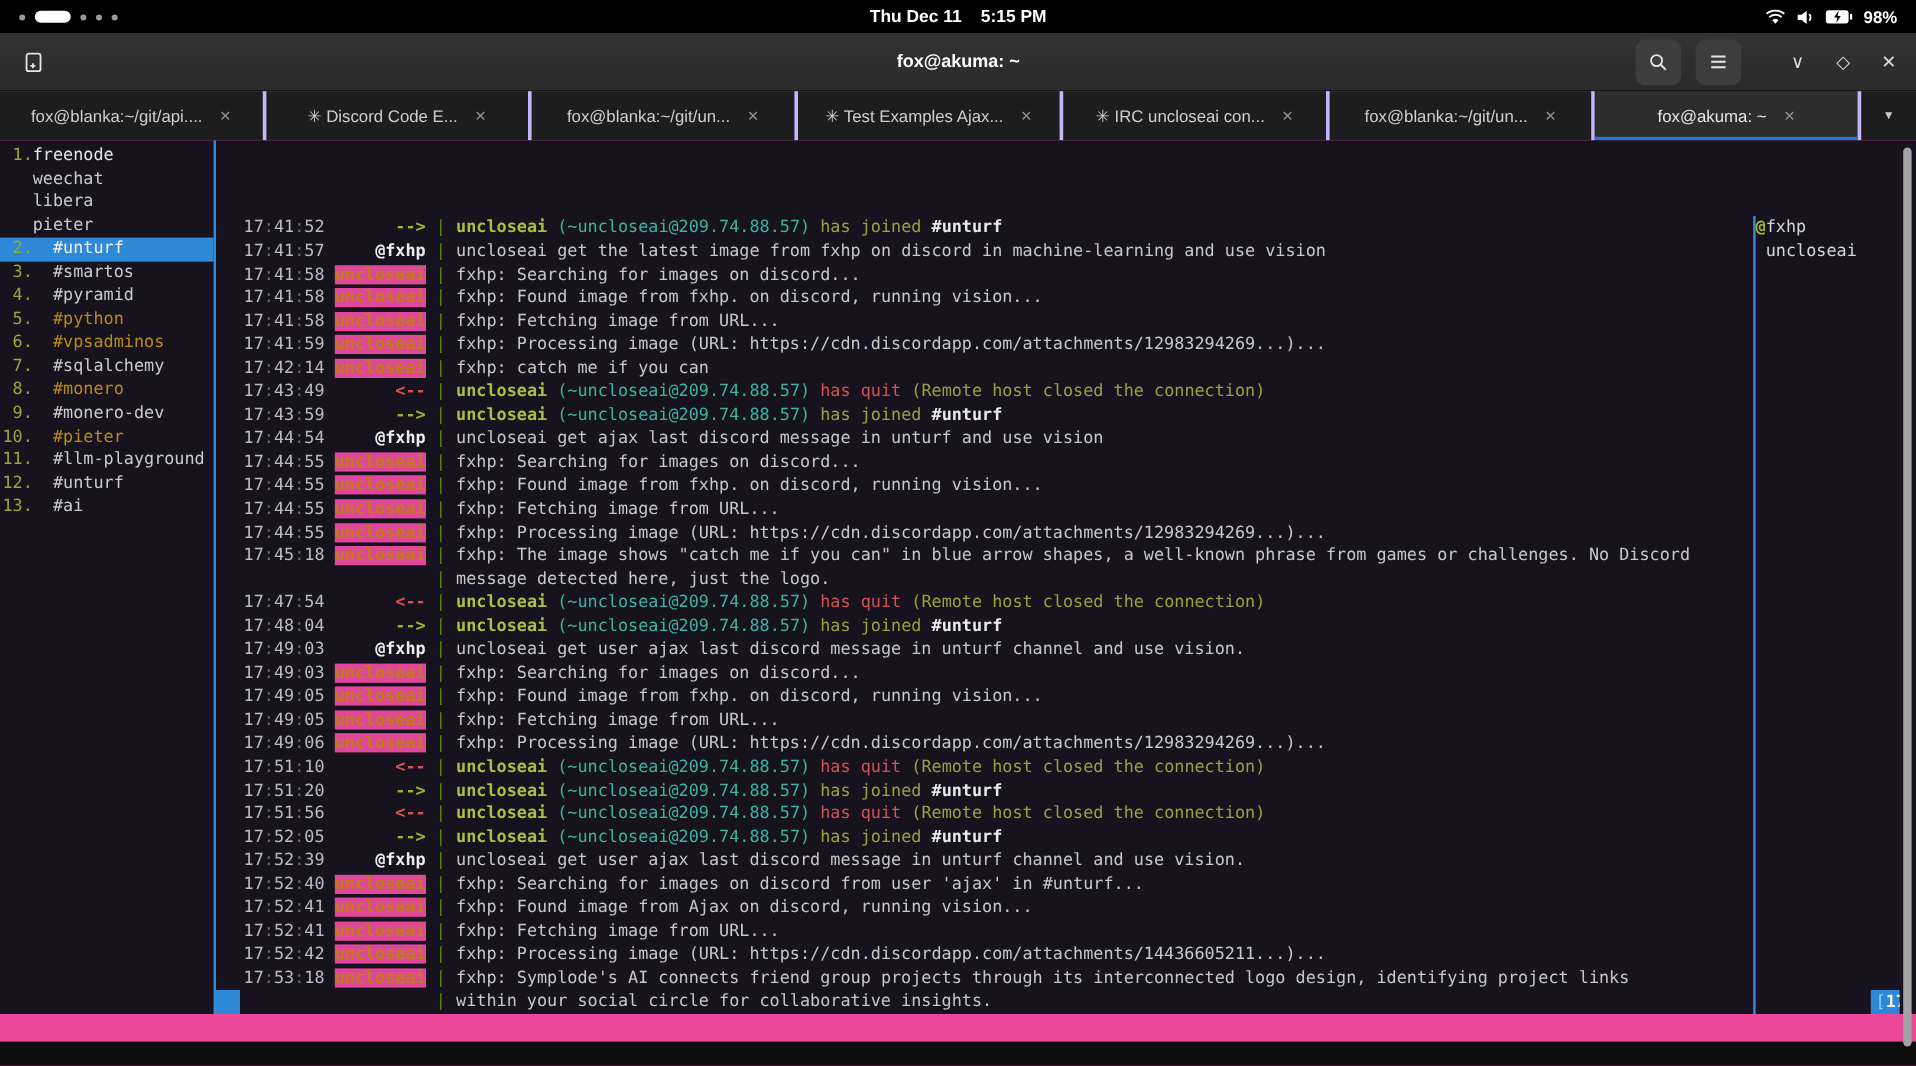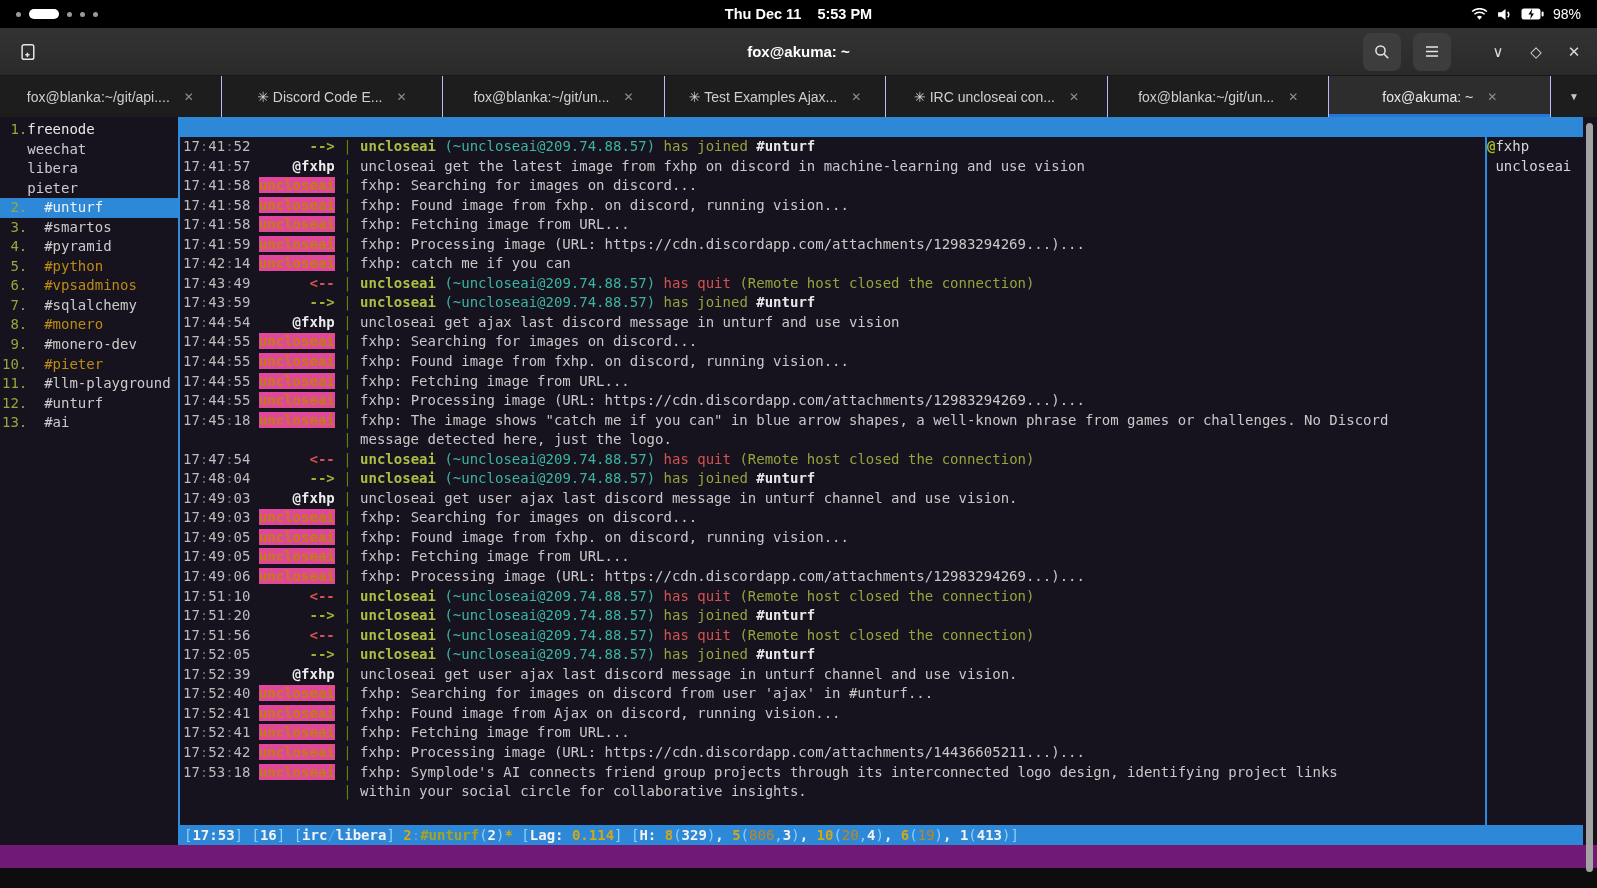--- a/index.html
+++ b/index.html
@@ -1,66 +1,66 @@
 <!DOCTYPE html>
 <html><head>
 <meta charset="utf-8">
 <style>
   html,body{margin:0;padding:0;background:#000;}
   .screen{position:relative;width:1597px;height:888px;overflow:hidden;
-          font-family:"Liberation Sans",sans-serif;background:#701a75;}
+          font-family:"Liberation Sans",sans-serif;background:#ec4899;}
 
   
   .sysbar{position:absolute;left:0;top:0;width:100%;height:28px;background:#000;
           display:flex;align-items:center;justify-content:space-between;padding:0 16px;box-sizing:border-box;}
   .ws{display:flex;align-items:center;gap:8px;}
   .ws .dot{width:5px;height:5px;border-radius:50%;background:#9a9a9a;}
   .ws .pill{width:30px;height:10px;border-radius:6px;background:#fff;}
   .clock{position:absolute;left:50%;transform:translateX(-50%);color:#fff;font-weight:bold;
          font-size:14.5px;display:flex;gap:16px;}
   .tray{display:flex;align-items:center;gap:9px;color:#fff;}
-  .tray .pct{font-weight:normal;font-size:14px;}
+  .tray .pct{font-weight:bold;font-size:14px;}
 
   
   .winhdr{position:absolute;left:0;top:28px;width:100%;height:48px;
           background:linear-gradient(#333,#2a2a2a);border-bottom:1px solid #161616;
           display:flex;align-items:center;padding:0 10px;box-sizing:border-box;}
   .hbtn{width:38px;height:38px;border-radius:8px;display:flex;align-items:center;justify-content:center;}
   .hbtn.boxed{background:#3d3d3d;}
   .win-title{position:absolute;left:50%;transform:translateX(-50%);color:#fff;
              font-weight:bold;font-size:15px;}
   .hdr-right{margin-left:auto;display:flex;align-items:center;gap:12px;}
   .wc{color:#dcdcdc;font-size:15px;width:26px;text-align:center;}
 
   
   .tabbar{position:absolute;left:0;top:76px;width:100%;height:41px;background:#1d1d1d;
           display:flex;align-items:stretch;}
   .tabs{display:flex;flex:1;min-width:0;}
   .tab{flex:1 1 0;max-width:225px;display:flex;align-items:center;justify-content:center;gap:14px;
-       color:#cfcfcf;font-size:14px;border-right:1px solid #c4b5fd;position:relative;
+       color:#cfcfcf;font-size:14px;border-right:3px solid #c4b5fd;position:relative;
        white-space:nowrap;overflow:hidden;}
   .tab.active{background:#2d2d2d;color:#e8e8e8;}
   .tab.active::after{content:"";position:absolute;left:0;right:0;bottom:0;height:3px;background:#2477d4;}
   .tab-close{color:#8f8f8f;font-size:12px;}
   .tab-ovf{width:46px;display:flex;align-items:center;justify-content:center;color:#c9c9c9;font-size:10px;}
 
   
   .term{position:absolute;left:0;top:117px;width:100%;height:728px;background:#16131e;
         display:flex;font-family:"DejaVu Sans Mono",monospace;font-size:14px;
         padding-right:14px;box-sizing:border-box;}
   .buflist{width:178px;flex:0 0 178px;padding-top:3px;line-height:19.55px;white-space:pre;}
   .buf-row{padding-left:2px;}
   .buf-row.selected{background:#2d88d8;}
   .buf-num{color:#9aa63a;}
   .buf-name{color:#cbcbcb;}
   .buf-name.server{color:#e8e8e8;font-weight:normal;}
   .buf-name.hot{color:#bd8b14;}
   .buf-row.selected .buf-name{color:#f2f2f2;}
   .vsep{width:2px;flex:0 0 2px;background:#2f8cdc;}
-  .main{flex:1;display:flex;flex-direction:column;min-width:0;}
+  .main{flex:1;display:flex;flex-direction:row;min-width:0;align-items:flex-end;}
   .chat-title{height:20px;flex:0 0 20px;background:#2d88d8;}
   .chat-body{flex:1;display:flex;min-height:0;}
   .chatlines{flex:1;min-width:0;overflow:hidden;padding-left:3px;line-height:19.55px;white-space:pre;}
   .chat-line{height:19.55px;}
   .c-ts{color:#bcbcbc;} .c-tsc{color:#6b6b6b;}
   .p-join{color:#9cb431;font-weight:bold;}
   .p-quit{color:#d45252;font-weight:bold;}
   .p-self{color:#ececec;font-weight:bold;}
   .p-hl{color:#c07c17;background:#e0479b;font-weight:bold;}
   .sep{color:#5c8700;}
@@ -103,21 +103,21 @@
   <div class="sysbar">
     <div class="ws">
       <span class="dot"></span>
       <span class="pill"></span>
       <span class="dot"></span>
       <span class="dot"></span>
       <span class="dot"></span>
     </div>
     <div class="clock">
       <span>Thu Dec 11</span>
-      <span>5:53 PM</span>
+      <span>5:15 PM</span>
     </div>
     <div class="tray">
       <span>
         <svg width="17" height="13" viewBox="0 0 16 12">
             <path d="M1 3.2 a10.5 10.5 0 0 1 14 0" stroke="#fff" fill="none" stroke-width="1.5"></path>
             <path d="M3.2 5.8 a7 7 0 0 1 9.6 0" stroke="#fff" fill="none" stroke-width="1.5"></path>
             <path d="M8 11 L5.6 8.2 a3.6 3.6 0 0 1 4.8 0 Z" fill="#fff"></path>
           </svg>
       </span>
       <span>

